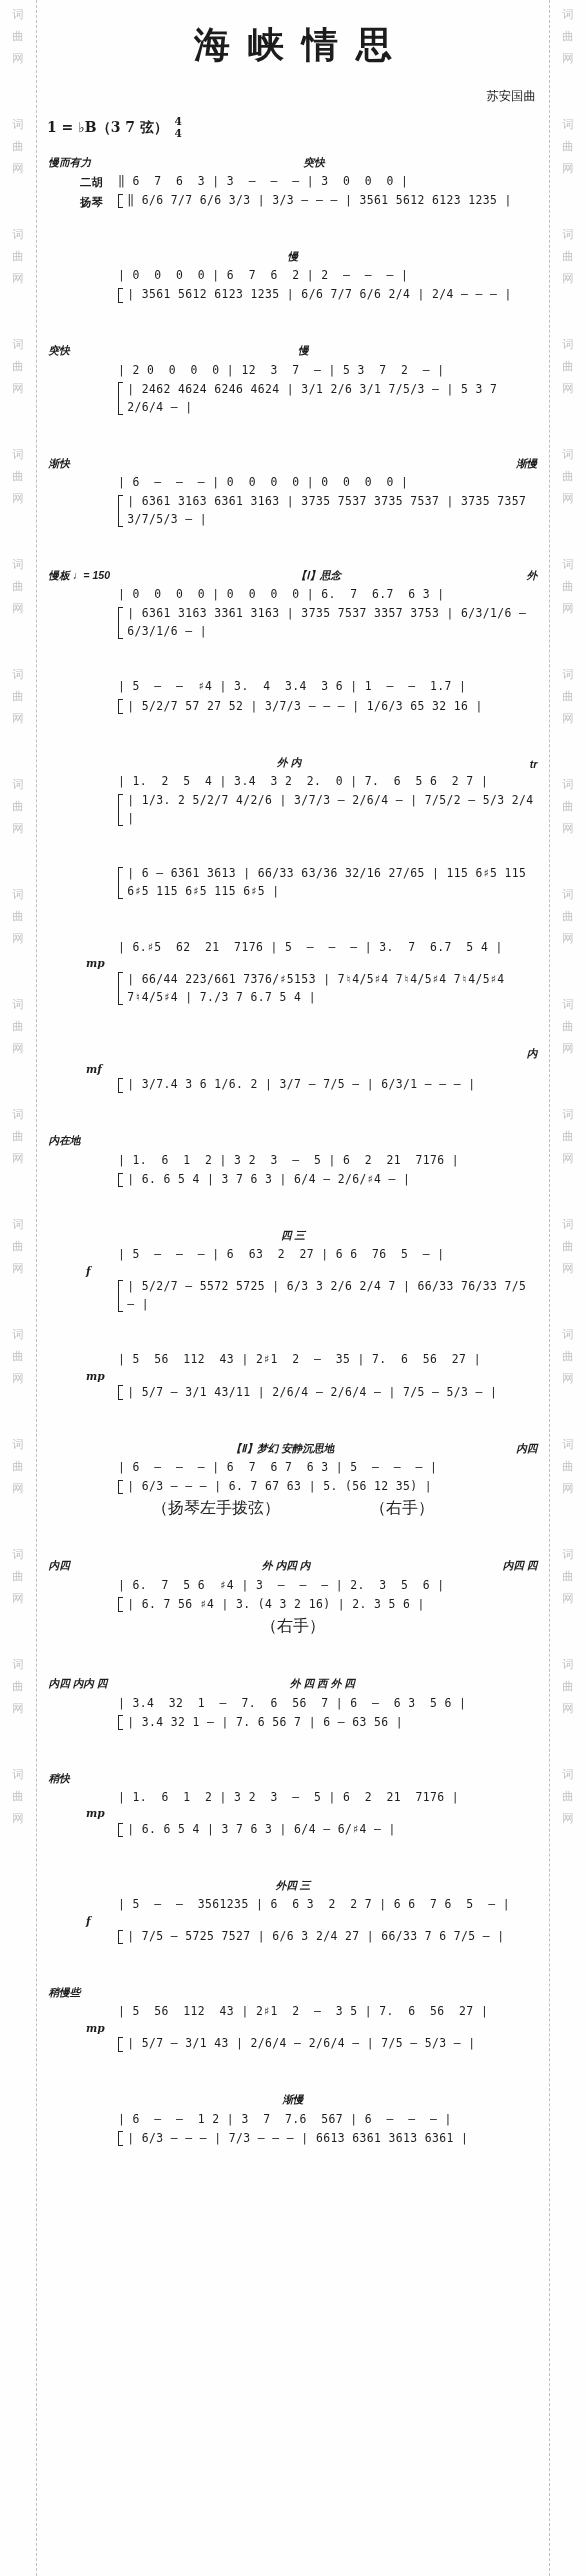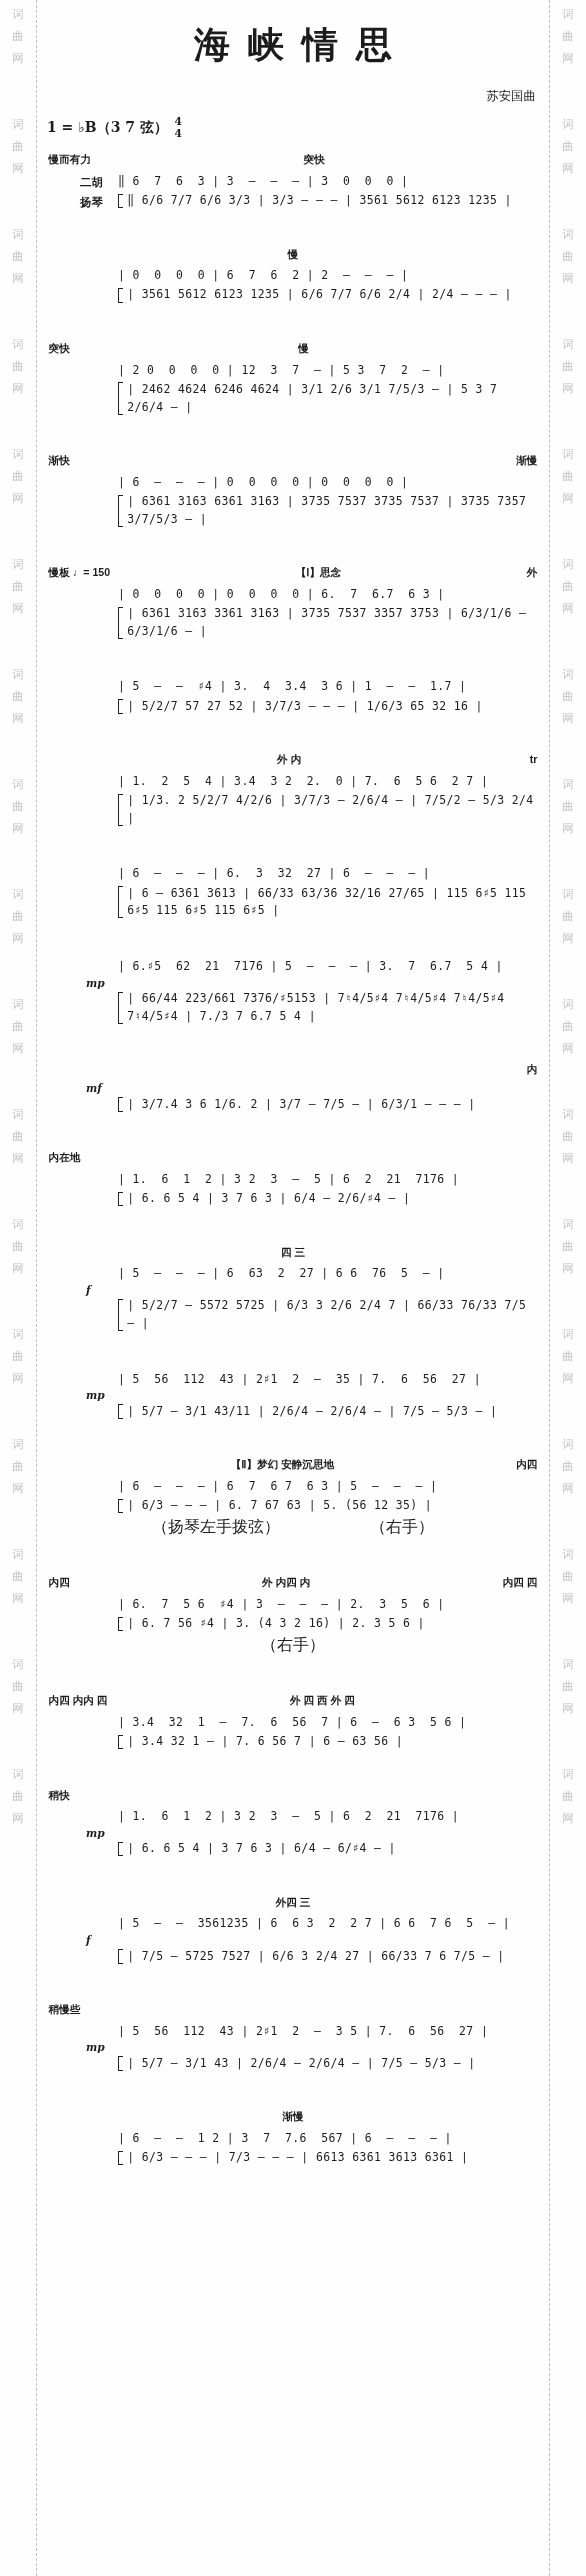--- a/index.html
+++ b/index.html
@@ -29,22 +29,22 @@
     display:flex;align-items:center;gap:6.5px;margin-top:11.4px;
     font-size:14px;font-weight:bold;
     font-family:"DejaVu Serif","Liberation Serif",serif;
   }
   .meter{display:inline-flex;flex-direction:column;line-height:1.05;font-size:10.6px;text-align:center;}
   .meter span{display:block;}
 
   #systems{margin-top:14.7px;}
   .system{margin-bottom:38px;}
   .ann{
-    display:flex;justify-content:space-between;
-    min-height:16.3px;font-size:10.6px;font-weight:bold;padding:0 1.6px 1.6px 1.6px;
+    display:flex;justify-content:space-between;align-items:flex-end;
+    min-height:16.3px;font-size:10.6px;font-weight:bold;padding:0 1.6px 1.6px 1.6px;font-style:italic;
   }
   .ann .a-mid{text-align:center;flex:1;}
   .ann .a-left,.ann .a-right{white-space:nowrap;}
   .line{display:flex;align-items:flex-start;margin-top:1.6px;}
   .plabel{width:38px;flex:none;font-size:11.4px;font-weight:bold;padding-top:2.5px;margin-left:33px;}
   .notes{
     font-family:"DejaVu Sans Mono","Liberation Mono",monospace;
     font-size:11.4px;line-height:1.55;letter-spacing:0.4px;white-space:pre-wrap;flex:1;
   }
   .bracket{
@@ -358,24 +358,20 @@
           <span class="plabel"></span>
           <span class="bracket"></span>
           <span class="stack">
             <div class="notes">∣ 1/3. 2 5/2/7 4/2/6 ∣ 3/7/3 – 2/6/4 – ∣ 7/5/2 – 5/3 2/4 ∣</div>
           </span>
         </div>
       </div>
       <div class="system">
         <div class="line">
           <span class="plabel"></span>
-          <span class="notes">∣ 6  –  –  – ∣ 6.  3  32  27 ∣ 6  –  –  – ∣</span>
-        </div>
-        <div class="line">
-          <span class="plabel"></span>
           <span class="bracket"></span>
           <span class="stack">
             <div class="notes">∣ 6 – 6361 3613 ∣ 66/33 63/36 32/16 27/65 ∣ 115 6♯5 115 6♯5 115 6♯5 115 6♯5 ∣</div>
           </span>
         </div>
       </div>
       <div class="system">
         <div class="line">
           <span class="plabel"></span>
           <span class="notes">∣ 6.♯5  62  21  7176 ∣ 5  –  –  – ∣ 3.  7  6.7  5 4 ∣</span>

